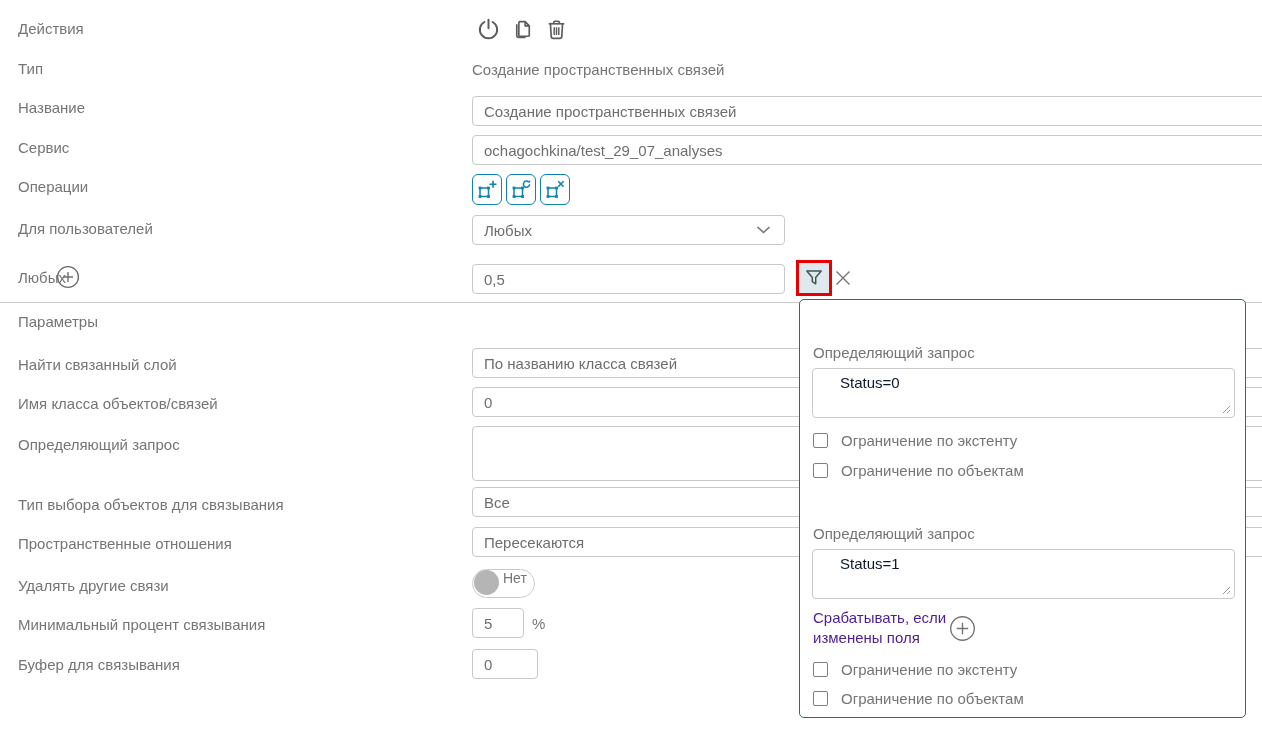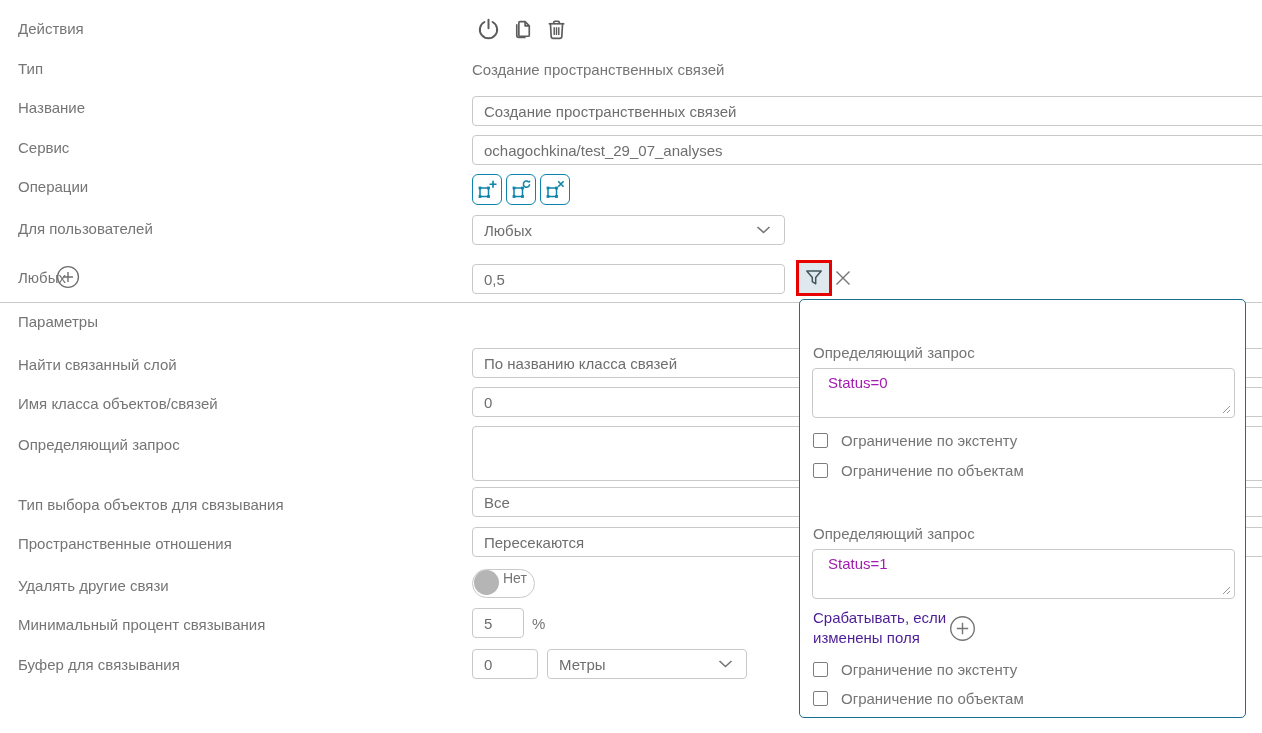--- a/index.html
+++ b/index.html
@@ -15,22 +15,22 @@
   .ta{align-items:flex-start;padding-top:6px;}
   .iconbtn{display:inline-flex;align-items:center;justify-content:center;cursor:pointer;}
   .opbtn{position:absolute;width:30px;height:31px;box-sizing:border-box;border:1.5px solid #0c84ab;
          border-radius:6px;background:#fff;display:flex;align-items:center;justify-content:center;}
   .divider{position:absolute;left:0;width:1262px;height:0;border-top:1px solid #c9c9c9;}
   .popup{position:absolute;left:799px;top:299px;width:447px;height:419px;box-sizing:border-box;
          background:#fff;border:1.5px solid #1a6f8e;border-radius:5px;z-index:5;}
   .p-title{position:absolute;left:13px;color:#363636;font-size:15px;font-weight:500;white-space:nowrap;}
   .p-label{position:absolute;left:13px;color:#757575;font-size:15px;white-space:nowrap;}
   .p-ta{position:absolute;left:12px;width:423px;height:50px;box-sizing:border-box;
-        border:1px solid #c9c9c9;border-radius:4px;background:#fff;font-size:15px;color:#a21caf;
-        padding:5px 15px;}
+        border:1px solid #c9c9c9;border-radius:4px;background:#fff;font-size:15px;color:#0f172a;
+        padding:5px 27px;}
   .grip{position:absolute;right:3px;bottom:3px;}
   .cbrow{position:absolute;left:13px;display:flex;align-items:center;gap:13px;}
   .cbox{width:15px;height:15px;box-sizing:border-box;border:1.5px solid #7d7d7d;border-radius:2px;background:#fff;}
   .cbl{color:#757575;font-size:15px;white-space:nowrap;}
   .toggle{position:absolute;left:472px;width:63px;height:29px;box-sizing:border-box;border:1px solid #c9c9c9;
           border-radius:15px;background:#fff;display:flex;align-items:flex-start;}
   .knob{width:25px;height:25px;border-radius:50%;background:#b5b5b5;margin-left:1px;}
   .tlabel{color:#757575;font-size:14px;margin-left:4px;}
   .red-wrap{position:absolute;left:796px;top:260px;width:36px;height:36px;box-sizing:border-box;
             border:3px solid #e60000;display:flex;align-items:center;justify-content:center;z-index:6;background:#dfe9ed;}
@@ -170,28 +170,20 @@
 
   <div class="toggle" style="top:569px">
     <span class="knob"></span>
     <span class="tlabel">Нет</span>
   </div>
 
   <div class="field" style="left:472px;top:608px;width:52px;height:30px">5</div>
   <div class="plain-value" style="left:532px;top:615px">%</div>
 
   <div class="field" style="left:472px;top:649px;width:66px;height:30px">0</div>
-  <div class="field select" style="left:547px;top:649px;width:200px;height:30px">
-    <span>Метры</span>
-    <span class="chev">
-      <svg width="15" height="9" viewBox="0 0 15 9">
-          <path d="M1.5 1.5l6 5.5 6-5.5" fill="none" stroke="#757575" stroke-width="1.6"></path>
-        </svg>
-    </span>
-  </div>
 
   <div class="popup">
 
     <div class="p-label" style="top:44px">Определяющий запрос</div>
     <div class="p-ta" style="top:68px">
       <span>Status=0</span>
       <span class="grip">
         <svg width="11" height="11" viewBox="0 0 11 11">
             <path d="M10 3L3 10M10 7l-3 3" stroke="#9a9a9a" stroke-width="1" fill="none"></path>
           </svg>

